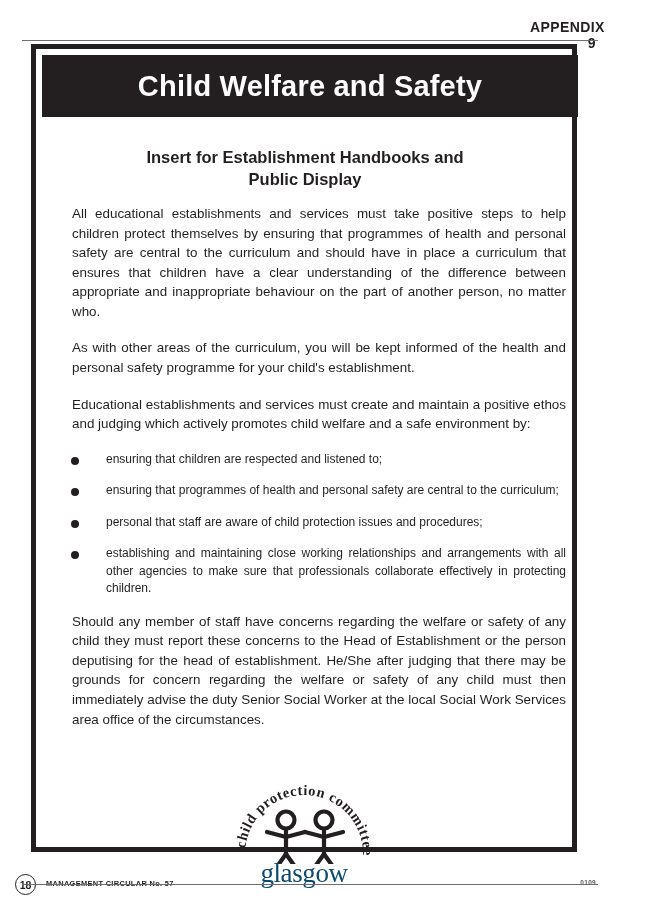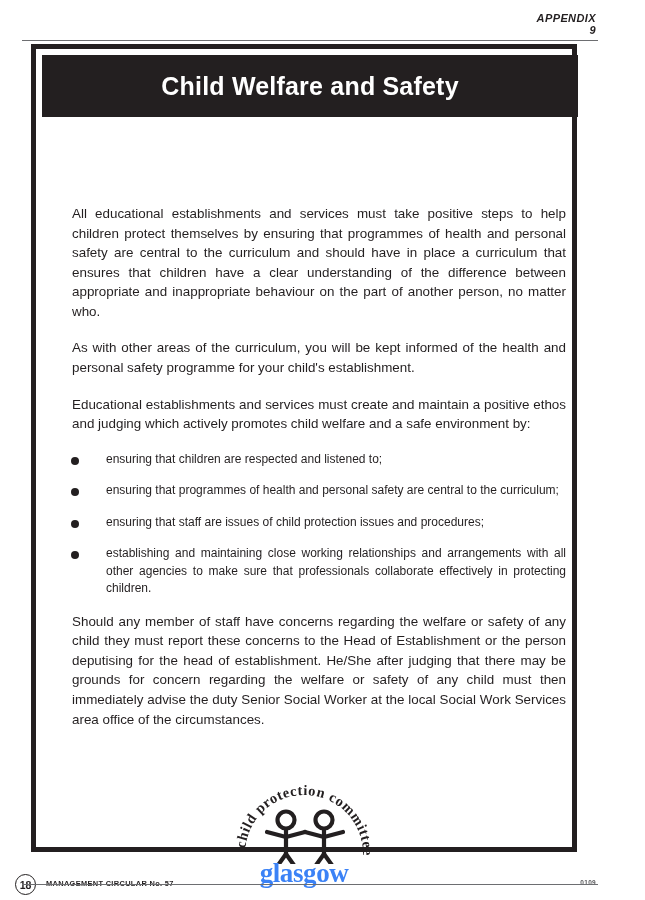--- a/index.html
+++ b/index.html
@@ -21,28 +21,27 @@
     left: 0; top: 0;
     width: 645px;
     height: 900px;
     background: #ffffff;
   }
 
   
   .appendix-line {
     position: absolute;
     left: 530px;
-    top: 12px;
+    top: 19px;
     width: 66px;
     text-align: right;
-    font-size: 11px;
+    font-size: 14px;
     font-weight: bold;
     letter-spacing: 0.4px;
     color: #231f20;
-    font-style: italic;
   }
   .top-rule {
     position: absolute;
     left: 22px;
     top: 40px;
     width: 576px;
     height: 1px;
     background: #6d6e71;
   }
 
@@ -71,21 +70,21 @@
     width: 536px;
     height: 62px;
     background: #231f20;
     display: flex;
     align-items: center;
     justify-content: center;
   }
   .title-banner h1 {
     margin: 0;
     color: #ffffff;
-    font-size: 25px;
+    font-size: 29px;
     font-weight: bold;
     letter-spacing: 0.2px;
     font-family: "Liberation Sans", sans-serif;
   }
 
   
   .subtitle {
     position: absolute;
     left: 40px;
     top: 97px;
@@ -145,23 +144,23 @@
     right: 0;
     top: 722px;
     display: flex;
     flex-direction: column;
     align-items: center;
   }
   .logo-svg { display: block; }
   .logo-word {
     margin-top: -6px;
     font-size: 27px;
-    font-weight: bold;
+    font-weight: normal;
     letter-spacing: -0.4px;
-    color: #3b82f6;
+    color: #0c4a6e;
     font-family: "Liberation Serif", serif;
   }
 
   
   .footer-rule {
     position: absolute;
     left: 22px;
     top: 884px;
     width: 576px;
     height: 1px;
@@ -212,39 +211,43 @@
   <div class="appendix-line">APPENDIX 9</div>
   <div class="top-rule"></div>
 
   <div class="frame">
     <div class="frame-inner">
 
       <div class="title-banner">
         <h1>Child Welfare and Safety</h1>
       </div>
 
+      <div class="subtitle">
+        <div>Insert for Establishment Handbooks and</div>
+        <div>Public Display</div>
+      </div>
 
       <div class="body-col">
 
         <p class="para">All educational establishments and services must take positive steps to help children protect themselves by ensuring that programmes of health and personal safety are central to the curriculum and should have in place a curriculum that ensures that children have a clear understanding of the difference between appropriate and inappropriate behaviour on the part of another person, no matter who.</p>
         <p class="para">As with other areas of the curriculum, you will be kept informed of the health and personal safety programme for your child's establishment.</p>
         <p class="para">Educational establishments and services must create and maintain a positive ethos and judging which actively promotes child welfare and a safe environment by:</p>
 
         <ul class="bullets">
           <li>
             <span class="dot"></span>
             <span>ensuring that children are respected and listened to;</span>
           </li>
           <li>
             <span class="dot"></span>
             <span>ensuring that programmes of health and personal safety are central to the curriculum;</span>
           </li>
           <li>
             <span class="dot"></span>
-            <span>ensuring that staff are issues of child protection issues and procedures;</span>
+            <span>personal that staff are aware of child protection issues and procedures;</span>
           </li>
           <li>
             <span class="dot"></span>
             <span>establishing and maintaining close working relationships and arrangements with all other agencies to make sure that professionals collaborate effectively in protecting children.</span>
           </li>
         </ul>
 
         <p class="para">Should any member of staff have concerns regarding the welfare or safety of any child they must report these concerns to the Head of Establishment or the person deputising for the head of establishment. He/She after judging that there may be grounds for concern regarding the welfare or safety of any child must then immediately advise the duty Senior Social Worker at the local Social Work Services area office of the circumstances.</p>
       </div>
 

